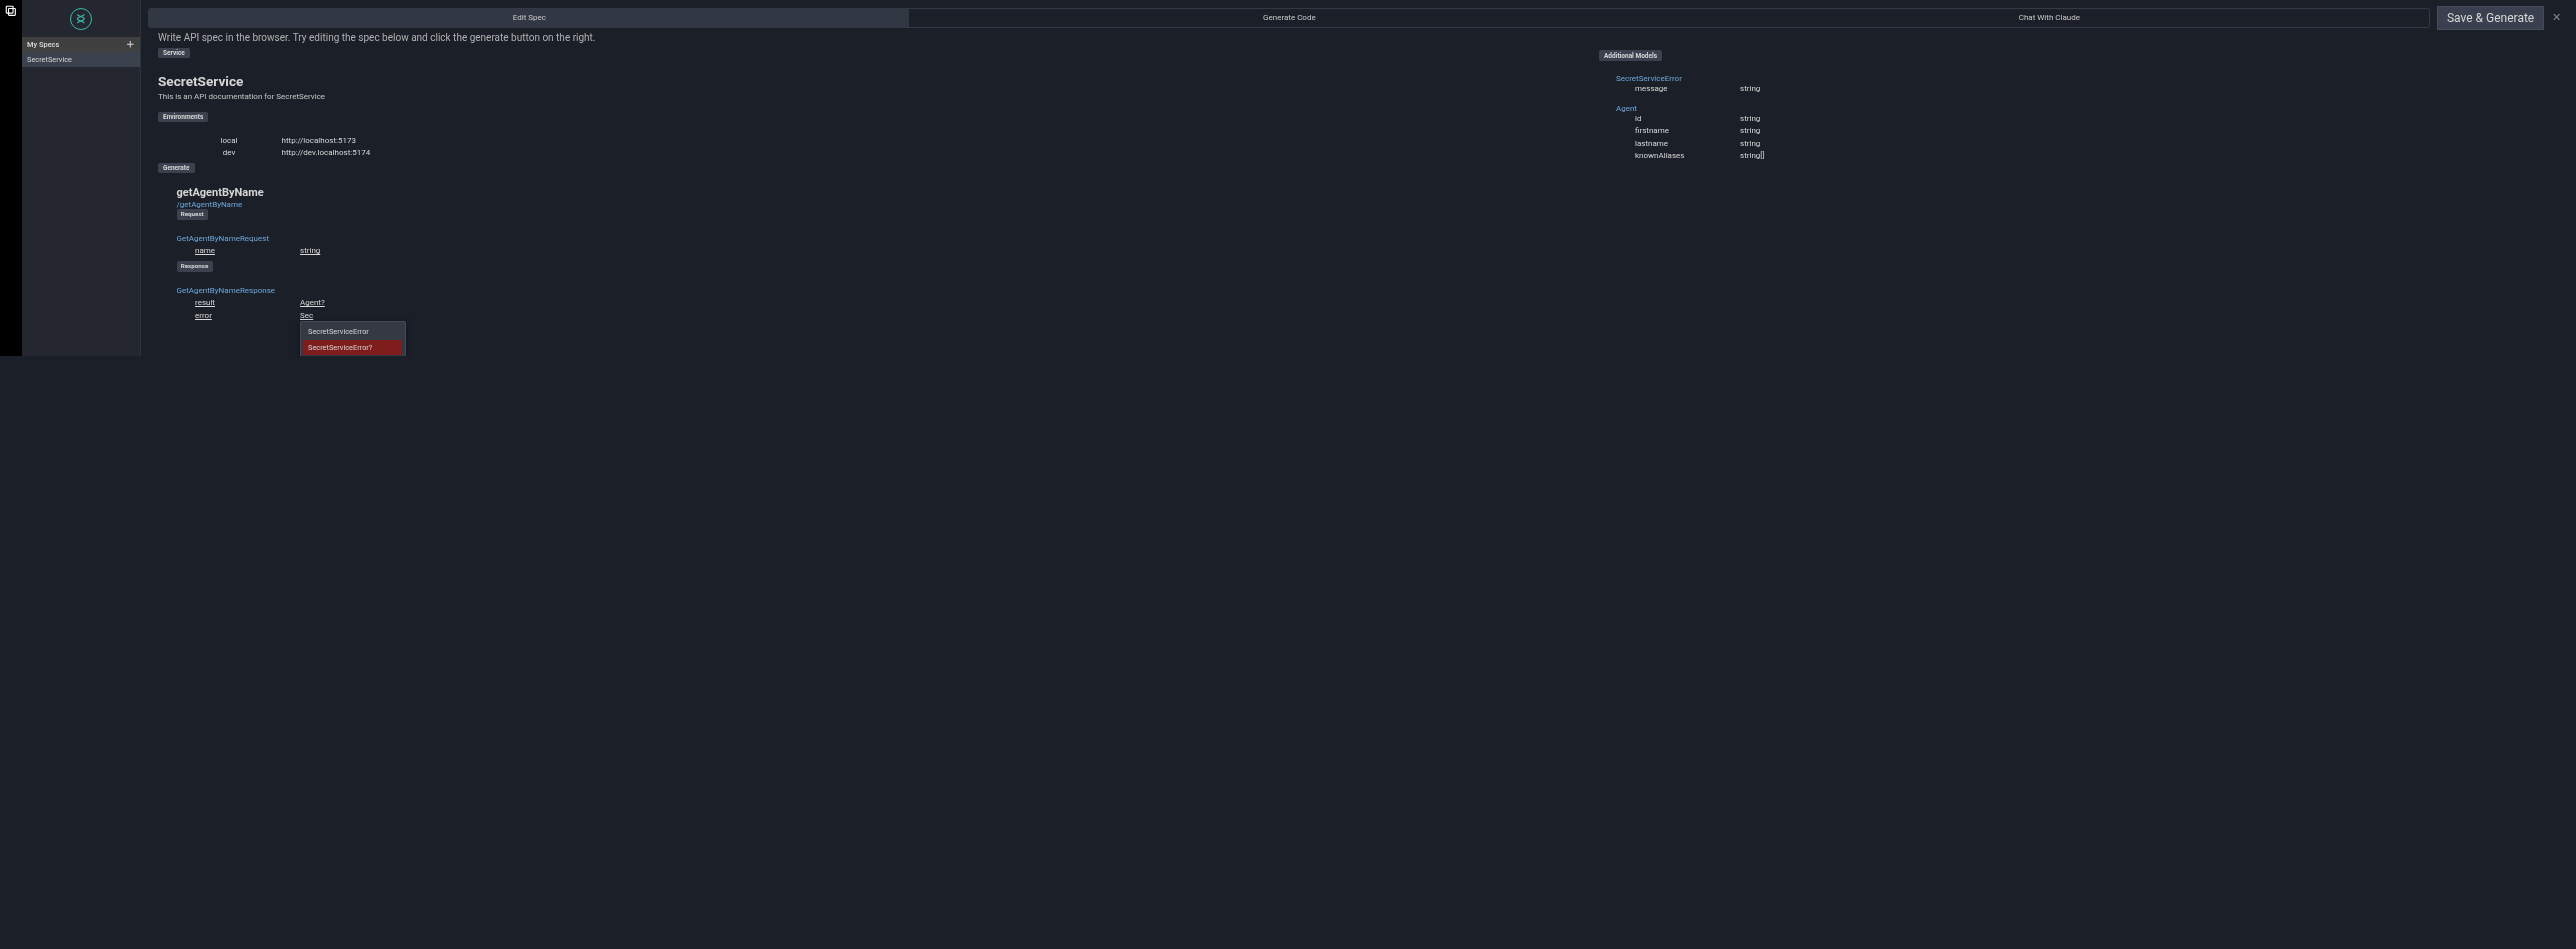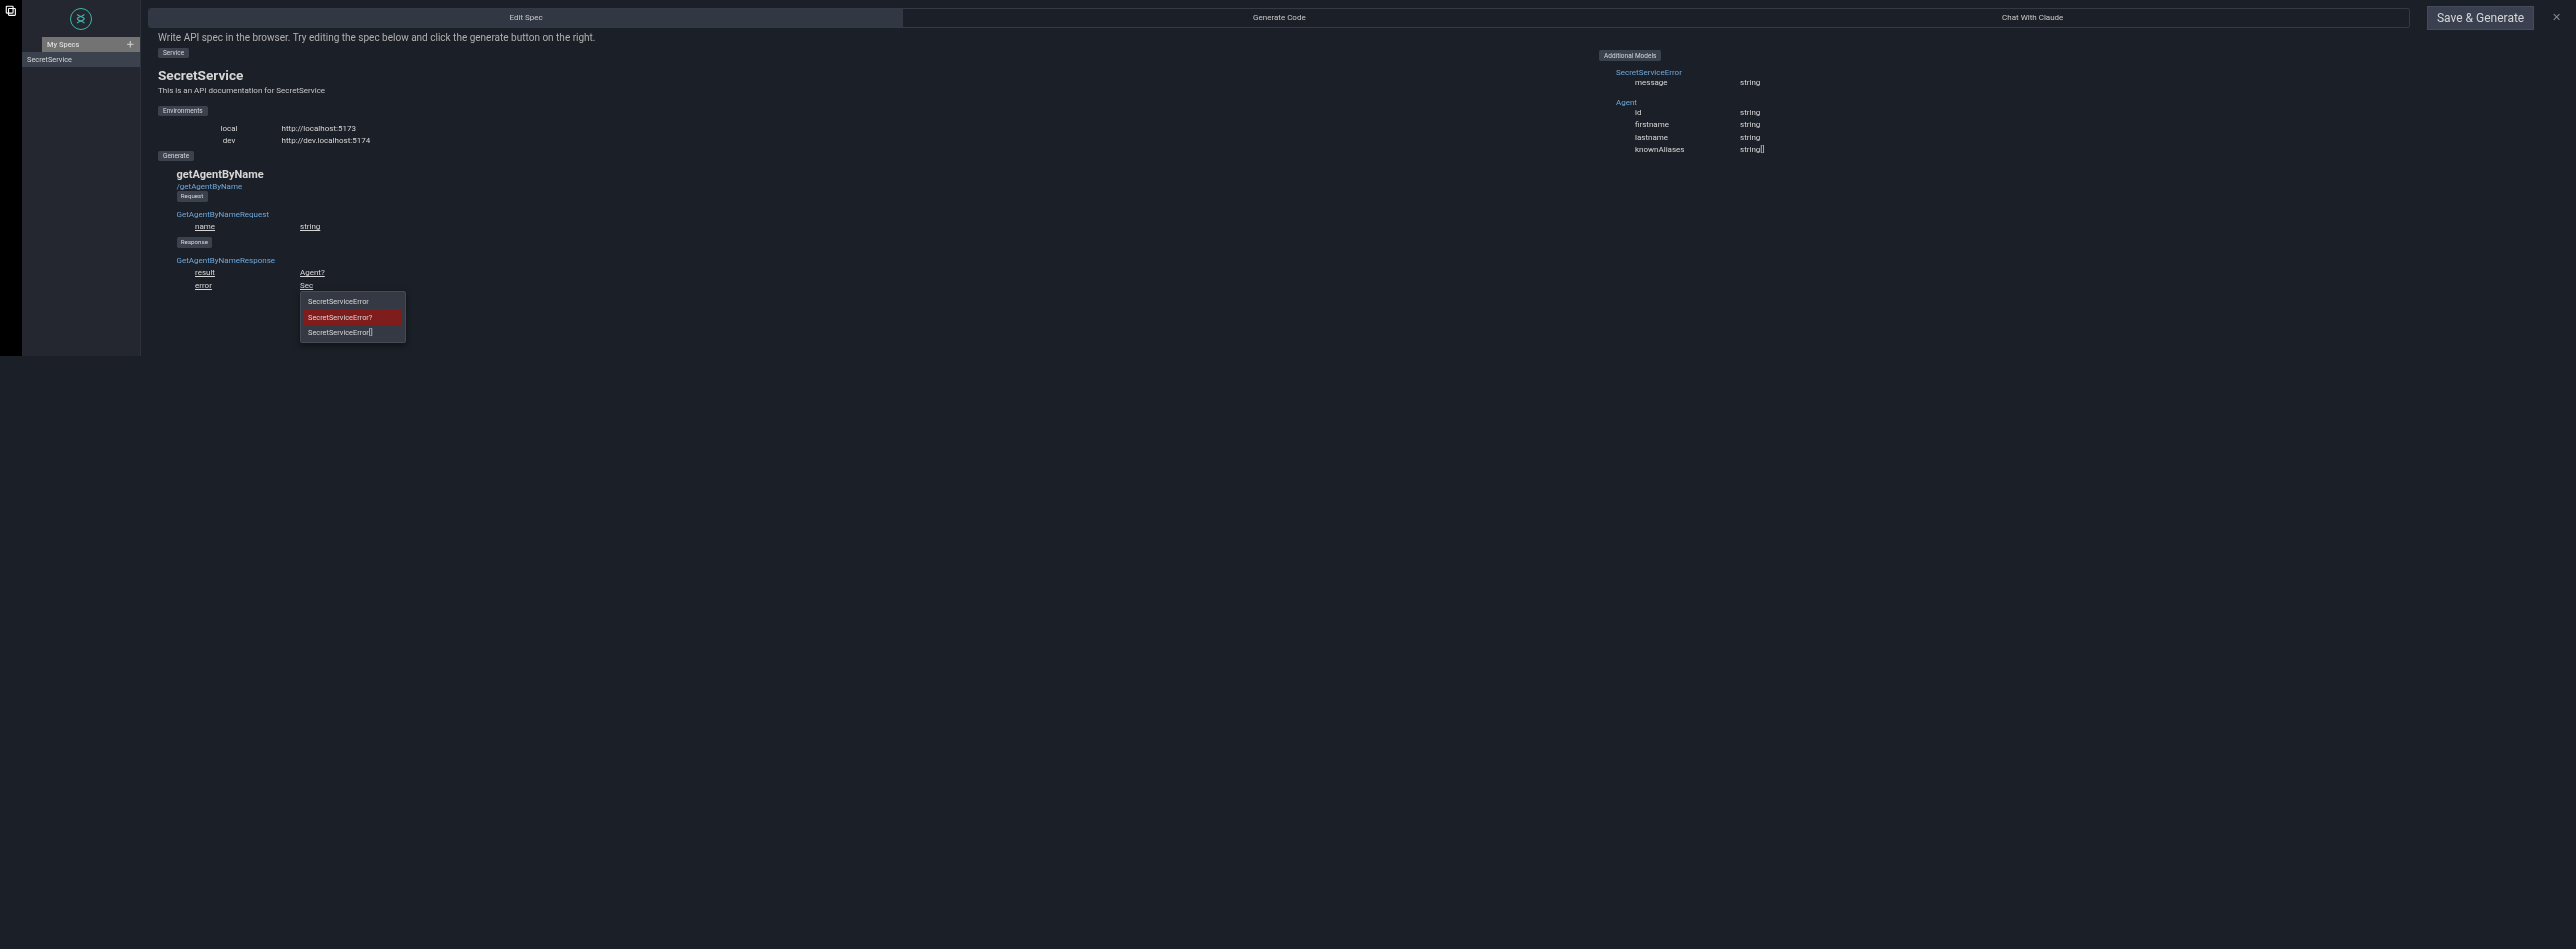--- a/index.html
+++ b/index.html
@@ -35,35 +35,35 @@
   .logo-wrap { height: 37px; display: flex; align-items: center; justify-content: center; }
   .logo-circle {
     width: 22px; height: 22px;
     border: 1.2px solid #3bb7a8;
     border-radius: 50%;
     display: flex; align-items: center; justify-content: center;
     color: #3bb7a8;
   }
   .specs-header {
     display: flex; align-items: center; justify-content: space-between;
-    background: #737373;
+    background: #404040;
     padding: 2.5px 5px;
-    font-size: 7.4px; font-weight: 600; margin-left: 20px;
+    font-size: 7.4px; font-weight: 600;
   }
   .plus-btn { width: 10px; height: 10px; color: #cfcfcf; display:flex; align-items:center; justify-content:center; }
   .spec-item {
     background: #3b424e;
     padding: 3.1px 5px;
     font-size: 7.4px;
   }
 
   
   .main { flex: 1; display: flex; flex-direction: column; overflow: hidden; }
 
-  .topbar { display: flex; align-items: center; padding: 6.2px 13.6px 1.2px 7.4px; gap: 17px; }
+  .topbar { display: flex; align-items: center; padding: 6.2px 13.6px 1.2px 7.4px; gap: 7px; }
   .tabs {
     flex: 1;
     display: flex;
     border: 0.6px solid #343945;
     border-radius: 2.5px;
     overflow: hidden;
     background: #1b1f27;
   }
   .tab {
     flex: 1;
@@ -97,24 +97,24 @@
     overflow: hidden;
   }
   .col-left { flex: 1.45; min-width: 0; }
   .col-right { flex: 1; min-width: 0; padding-top: 2.5px; }
 
   .tag {
     display: inline-block;
     background: #3b424e;
     color: #d6d6d6;
     font-size: 6.5px;
-    font-weight: 400;
+    font-weight: 700;
     padding: 1.2px 5px;
     border-radius: 1.8px;
-    margin-bottom: 7px;
+    margin-bottom: 13px;
   }
   .tag.sm { font-size: 6.2px; padding: 1.2px 4.3px; }
 
   h1.svc-title { font-size: 13.6px; font-weight: 700; margin-top: 1.2px; }
   .svc-desc { color: #c6c6c6; margin-top: 3.1px; margin-bottom: 11px; }
 
   .env-row, .field-row {
     display: flex;
     margin-left: 18.5px;
     line-height: 1.5;

